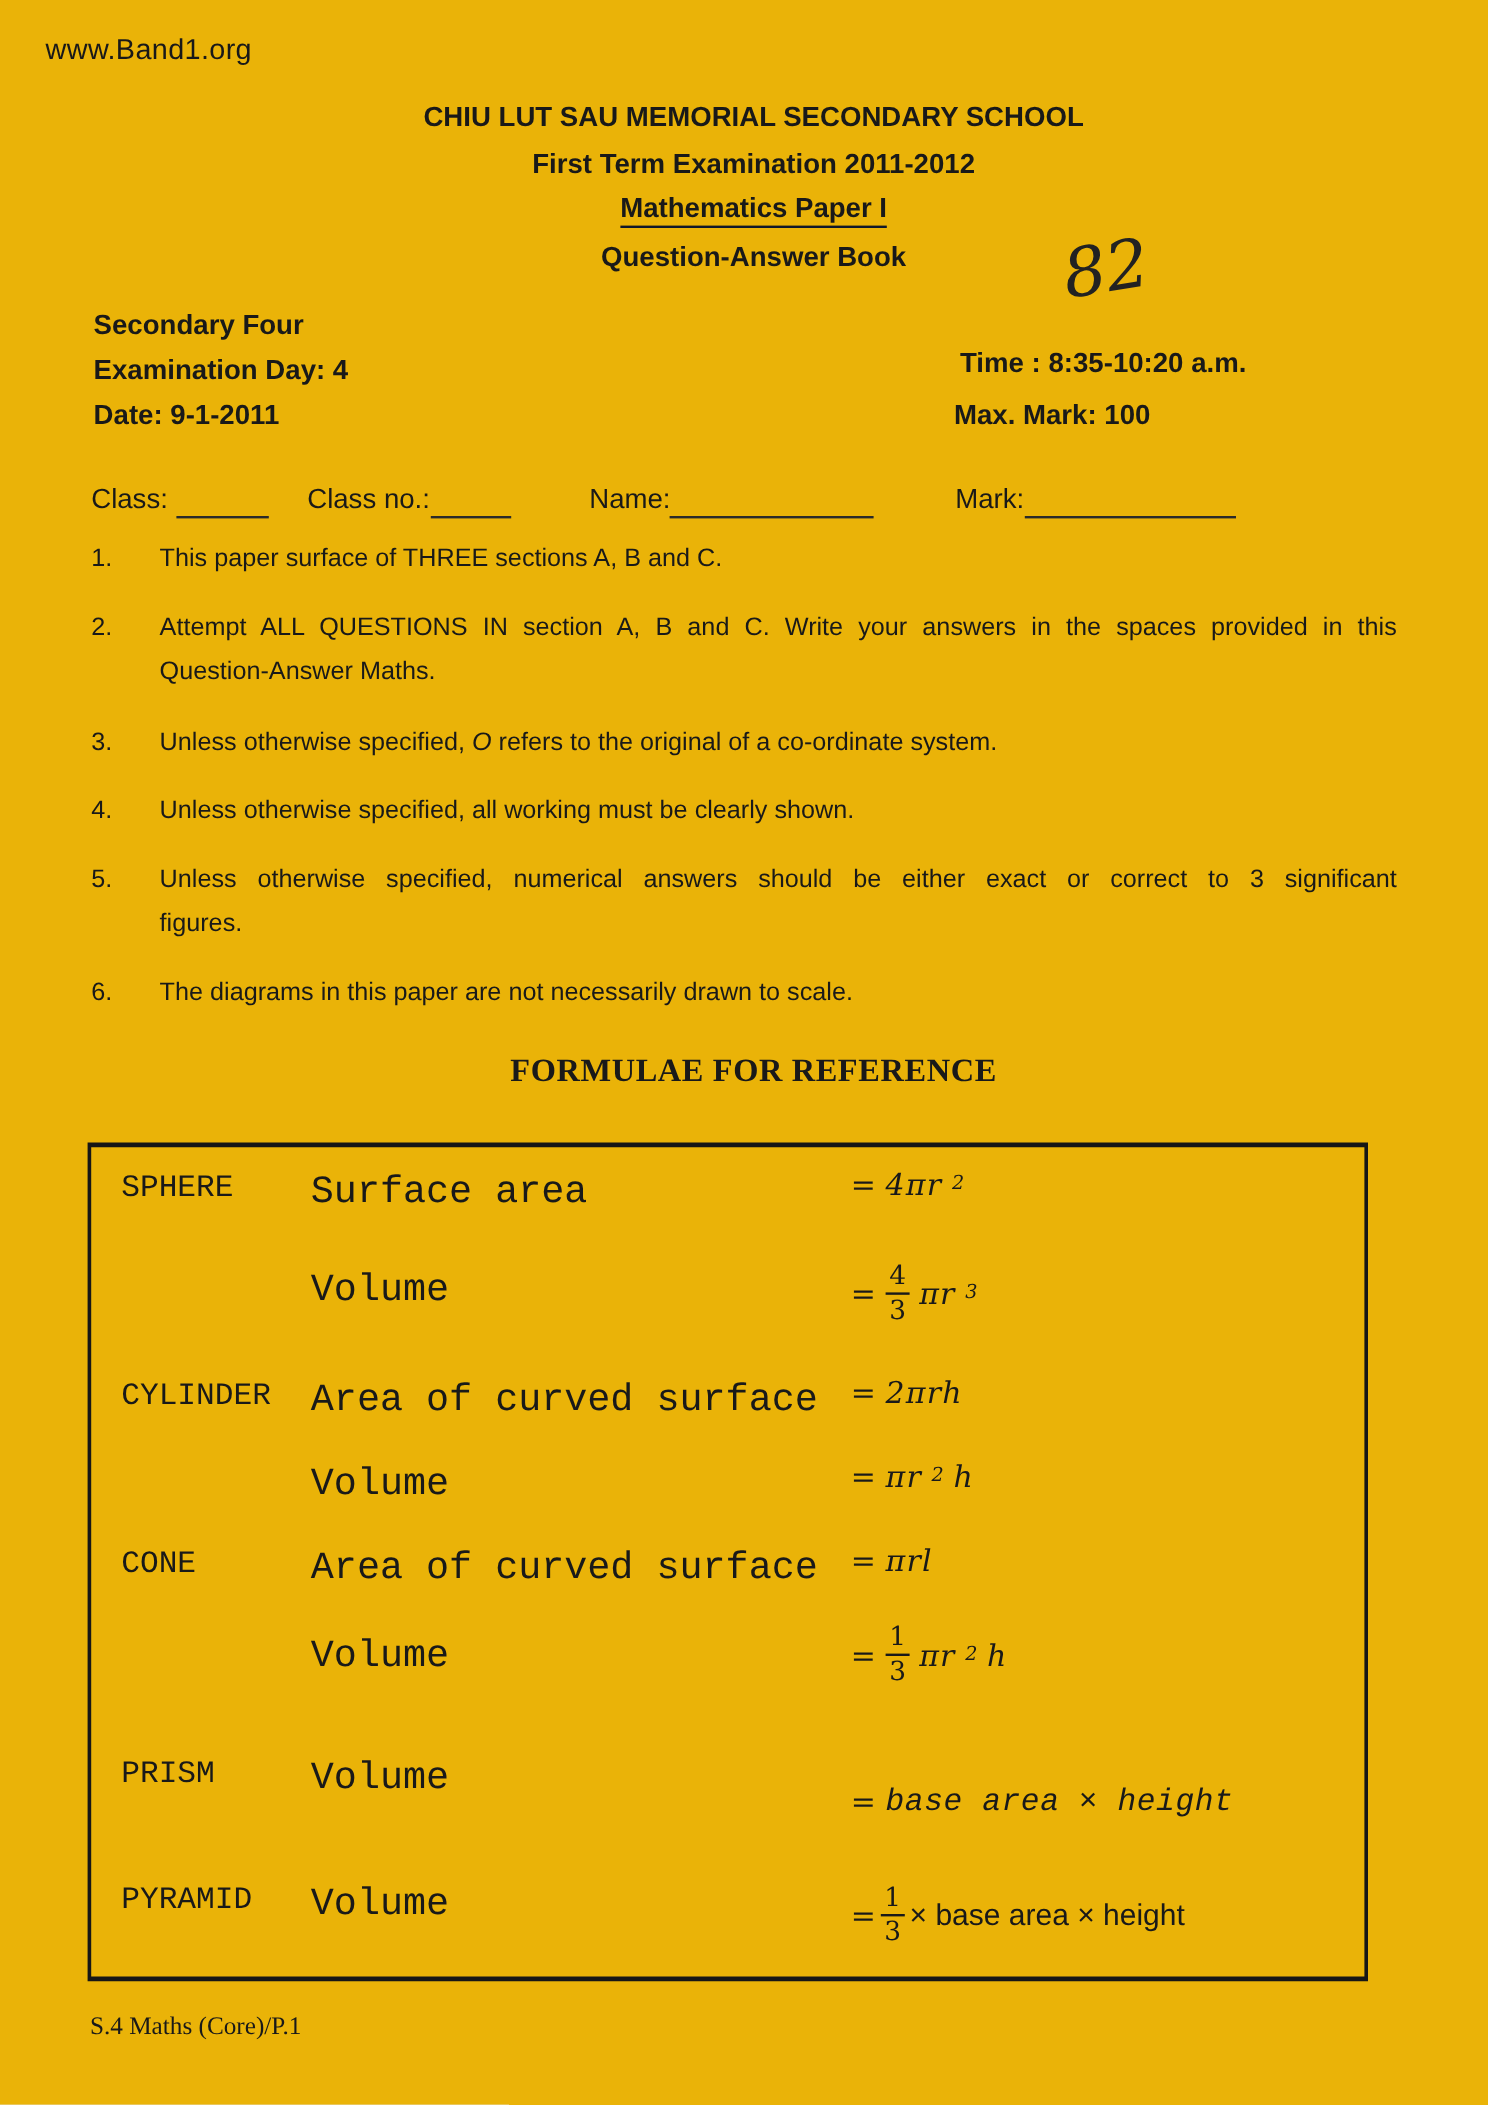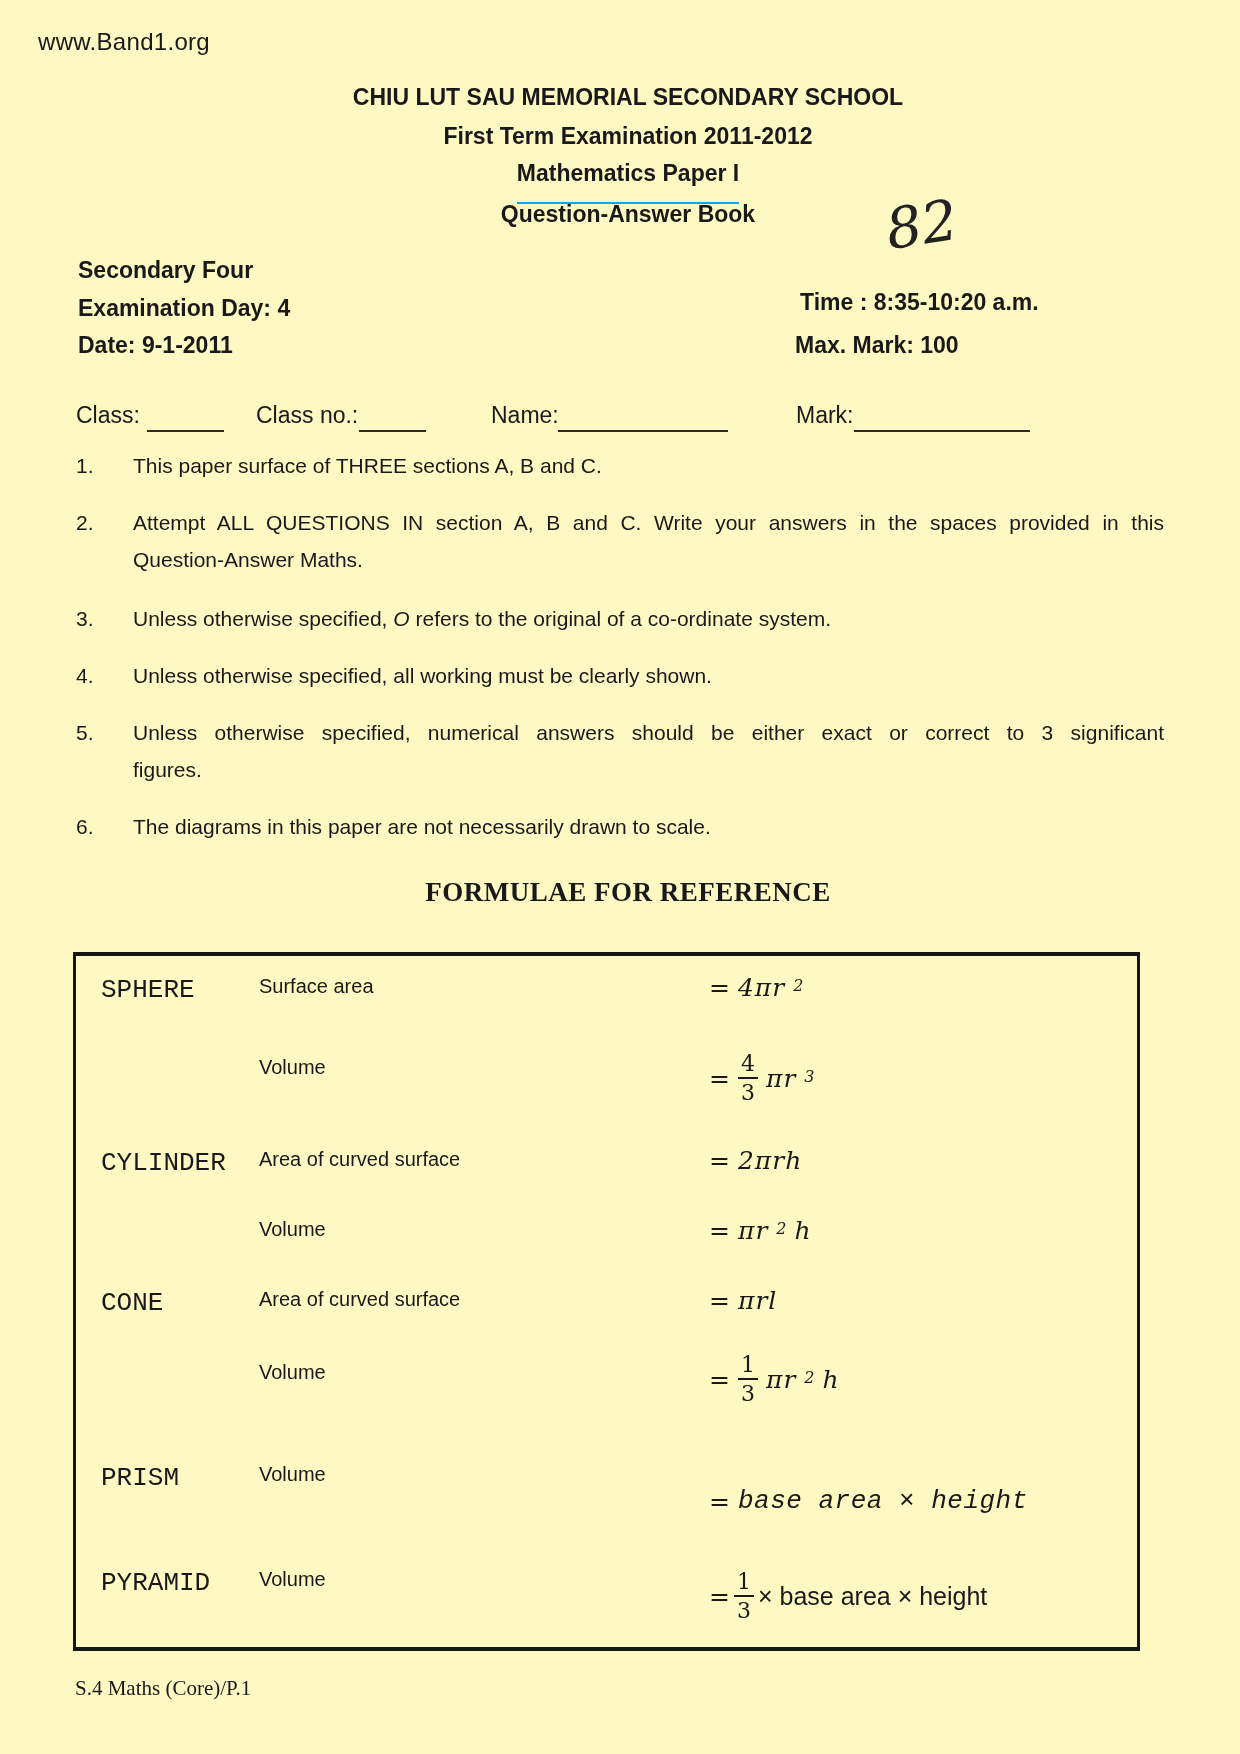--- a/index.html
+++ b/index.html
@@ -1,27 +1,27 @@
 <!DOCTYPE html>
 <html><head>
 <meta charset="utf-8">
 <style>
   html,body { margin:0; padding:0; background:#e8e8e8; }
   .page {
     position:relative; width:1240px; height:1754px; margin:0 auto;
-    background:#fef9c3; color:#191919; overflow:hidden;
+    background:#eab308; color:#191919; overflow:hidden;
     font-family:"Liberation Sans", sans-serif;
   }
   .abs { position:absolute; white-space:nowrap; }
   .center { left:10px; width:1236px; text-align:center; }
   .watermark { left:38px; top:28px; font-size:24px; letter-spacing:0.3px; }
   .school { top:84px;  font-size:23px; font-weight:bold; }
   .examtitle { top:123px; font-size:23px; font-weight:bold; }
   .papertitle { top:160px; font-size:23px; font-weight:bold; }
-  .papertitle .ul { border-bottom:2px solid #0ea5e9; padding-bottom:16px; }
+  .papertitle .ul { border-bottom:2px solid #0f172a; padding-bottom:2px; }
   .booktitle { top:201px; font-size:23px; font-weight:bold; }
   .hand {
     left:886px; top:192px; font-family:"DejaVu Serif", serif; font-style:italic;
     font-size:56px; font-weight:400; transform:rotate(-9deg); color:#222;
   }
   .info { font-size:23px; font-weight:bold; }
   .fieldlabel { font-size:23px; }
   .blank { position:absolute; border-bottom:2px solid #2a2a2a; height:1px; }
   .ins { position:absolute; left:0; width:1240px; font-size:21px; }
   .ins .num { position:absolute; left:76px; }
@@ -33,21 +33,21 @@
     top:877px; font-family:"Liberation Serif", serif; font-weight:bold;
     font-size:27px; letter-spacing:0.5px;
   }
   .ftable {
     position:absolute; left:73px; top:952px; width:1061px; height:691px;
     border:3px solid #161616; border-top-width:4px; border-bottom-width:4px;
   }
   .trow { position:absolute; left:0; width:100%; height:0; }
   .trow span.cell { position:absolute; top:0; white-space:nowrap; }
   .solid { font-family:"Liberation Mono", monospace; font-weight:normal; font-size:26px; left:25px; }
-  .qty   { font-family:Liberation Sans, sans-serif; font-size:20px; left:183px; }
+  .qty   { font-family:Liberation Mono, monospace; font-size:32px; left:183px; }
   .formula { left:633px; display:inline-flex; align-items:center; gap:8px;
              font-family:"DejaVu Serif", serif; font-size:25px; }
   .formula .eq { font-style:normal; }
   .mvar { font-style:italic; letter-spacing:1px; }
   .formula sup { font-size:16px; font-style:italic; position:relative; top:-2px; }
   .frac { display:inline-flex; flex-direction:column; align-items:center;
           font-style:normal; font-size:22px; line-height:1.05; }
   .frac .fnum { padding:0 3px 2px; }
   .frac .fden { border-top:2px solid #191919; padding:2px 3px 0; }
   .mono-it { font-family:"Liberation Mono", monospace; font-style:italic; font-size:26px; letter-spacing:0.5px; }

